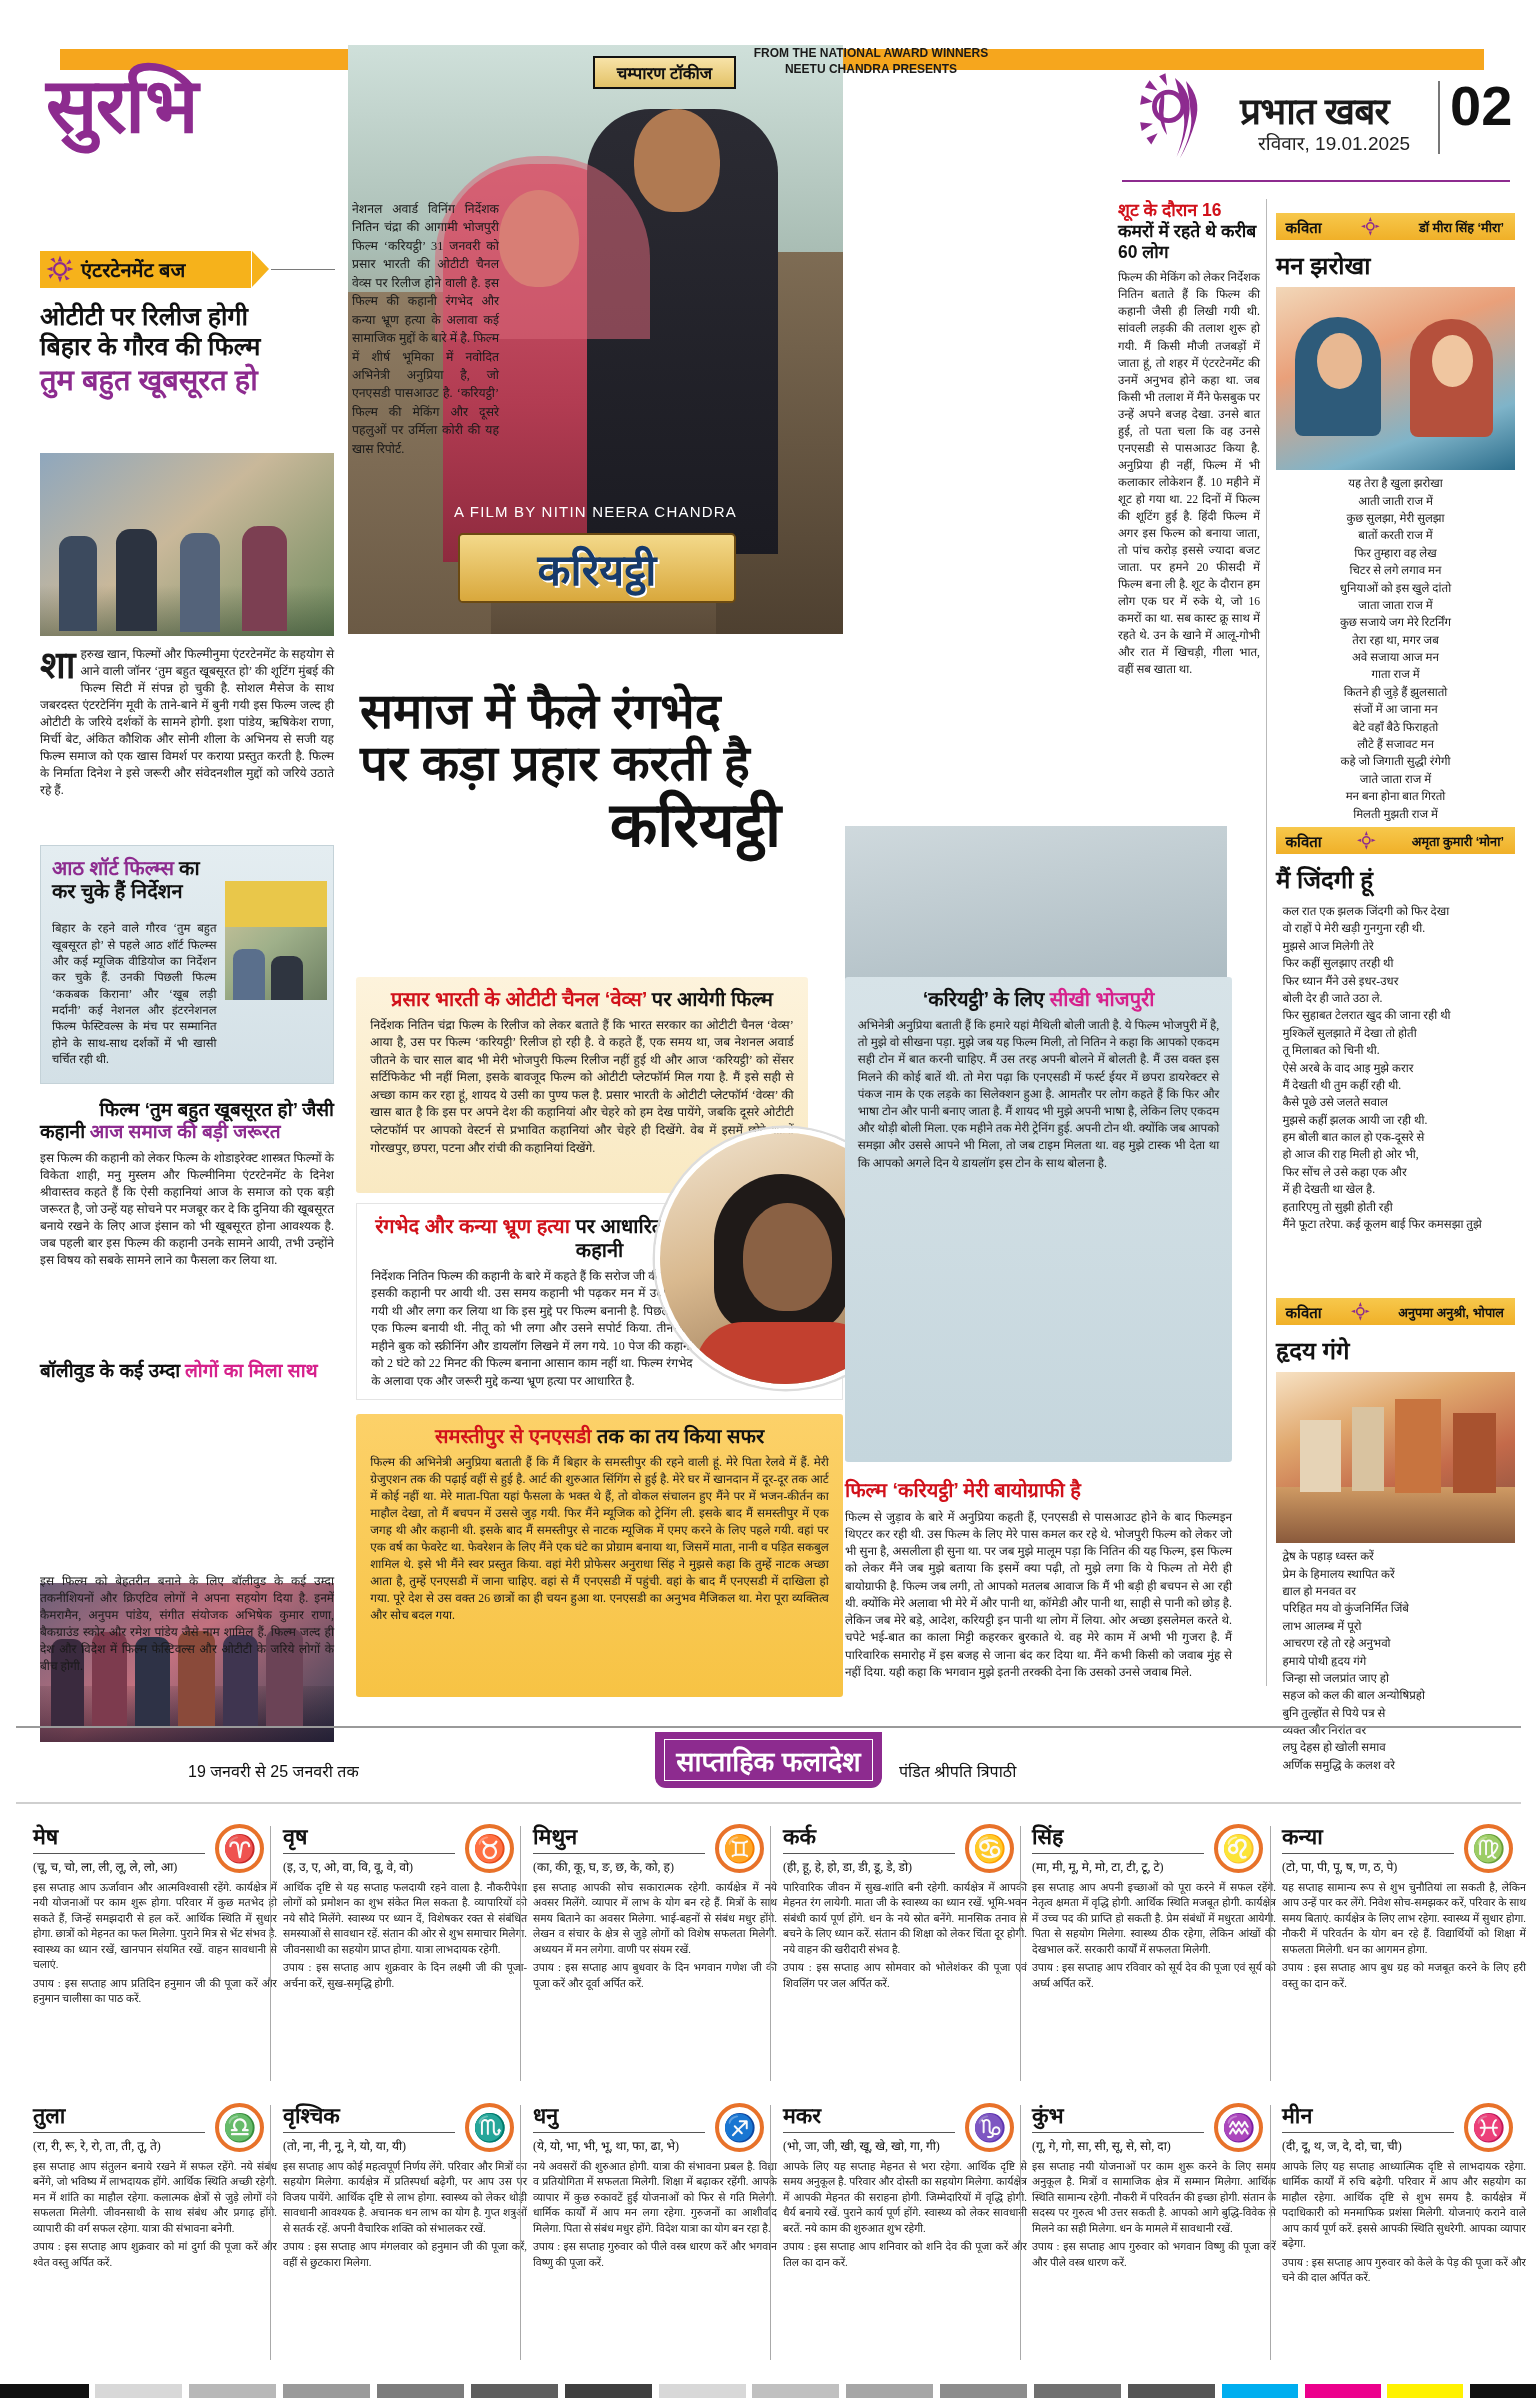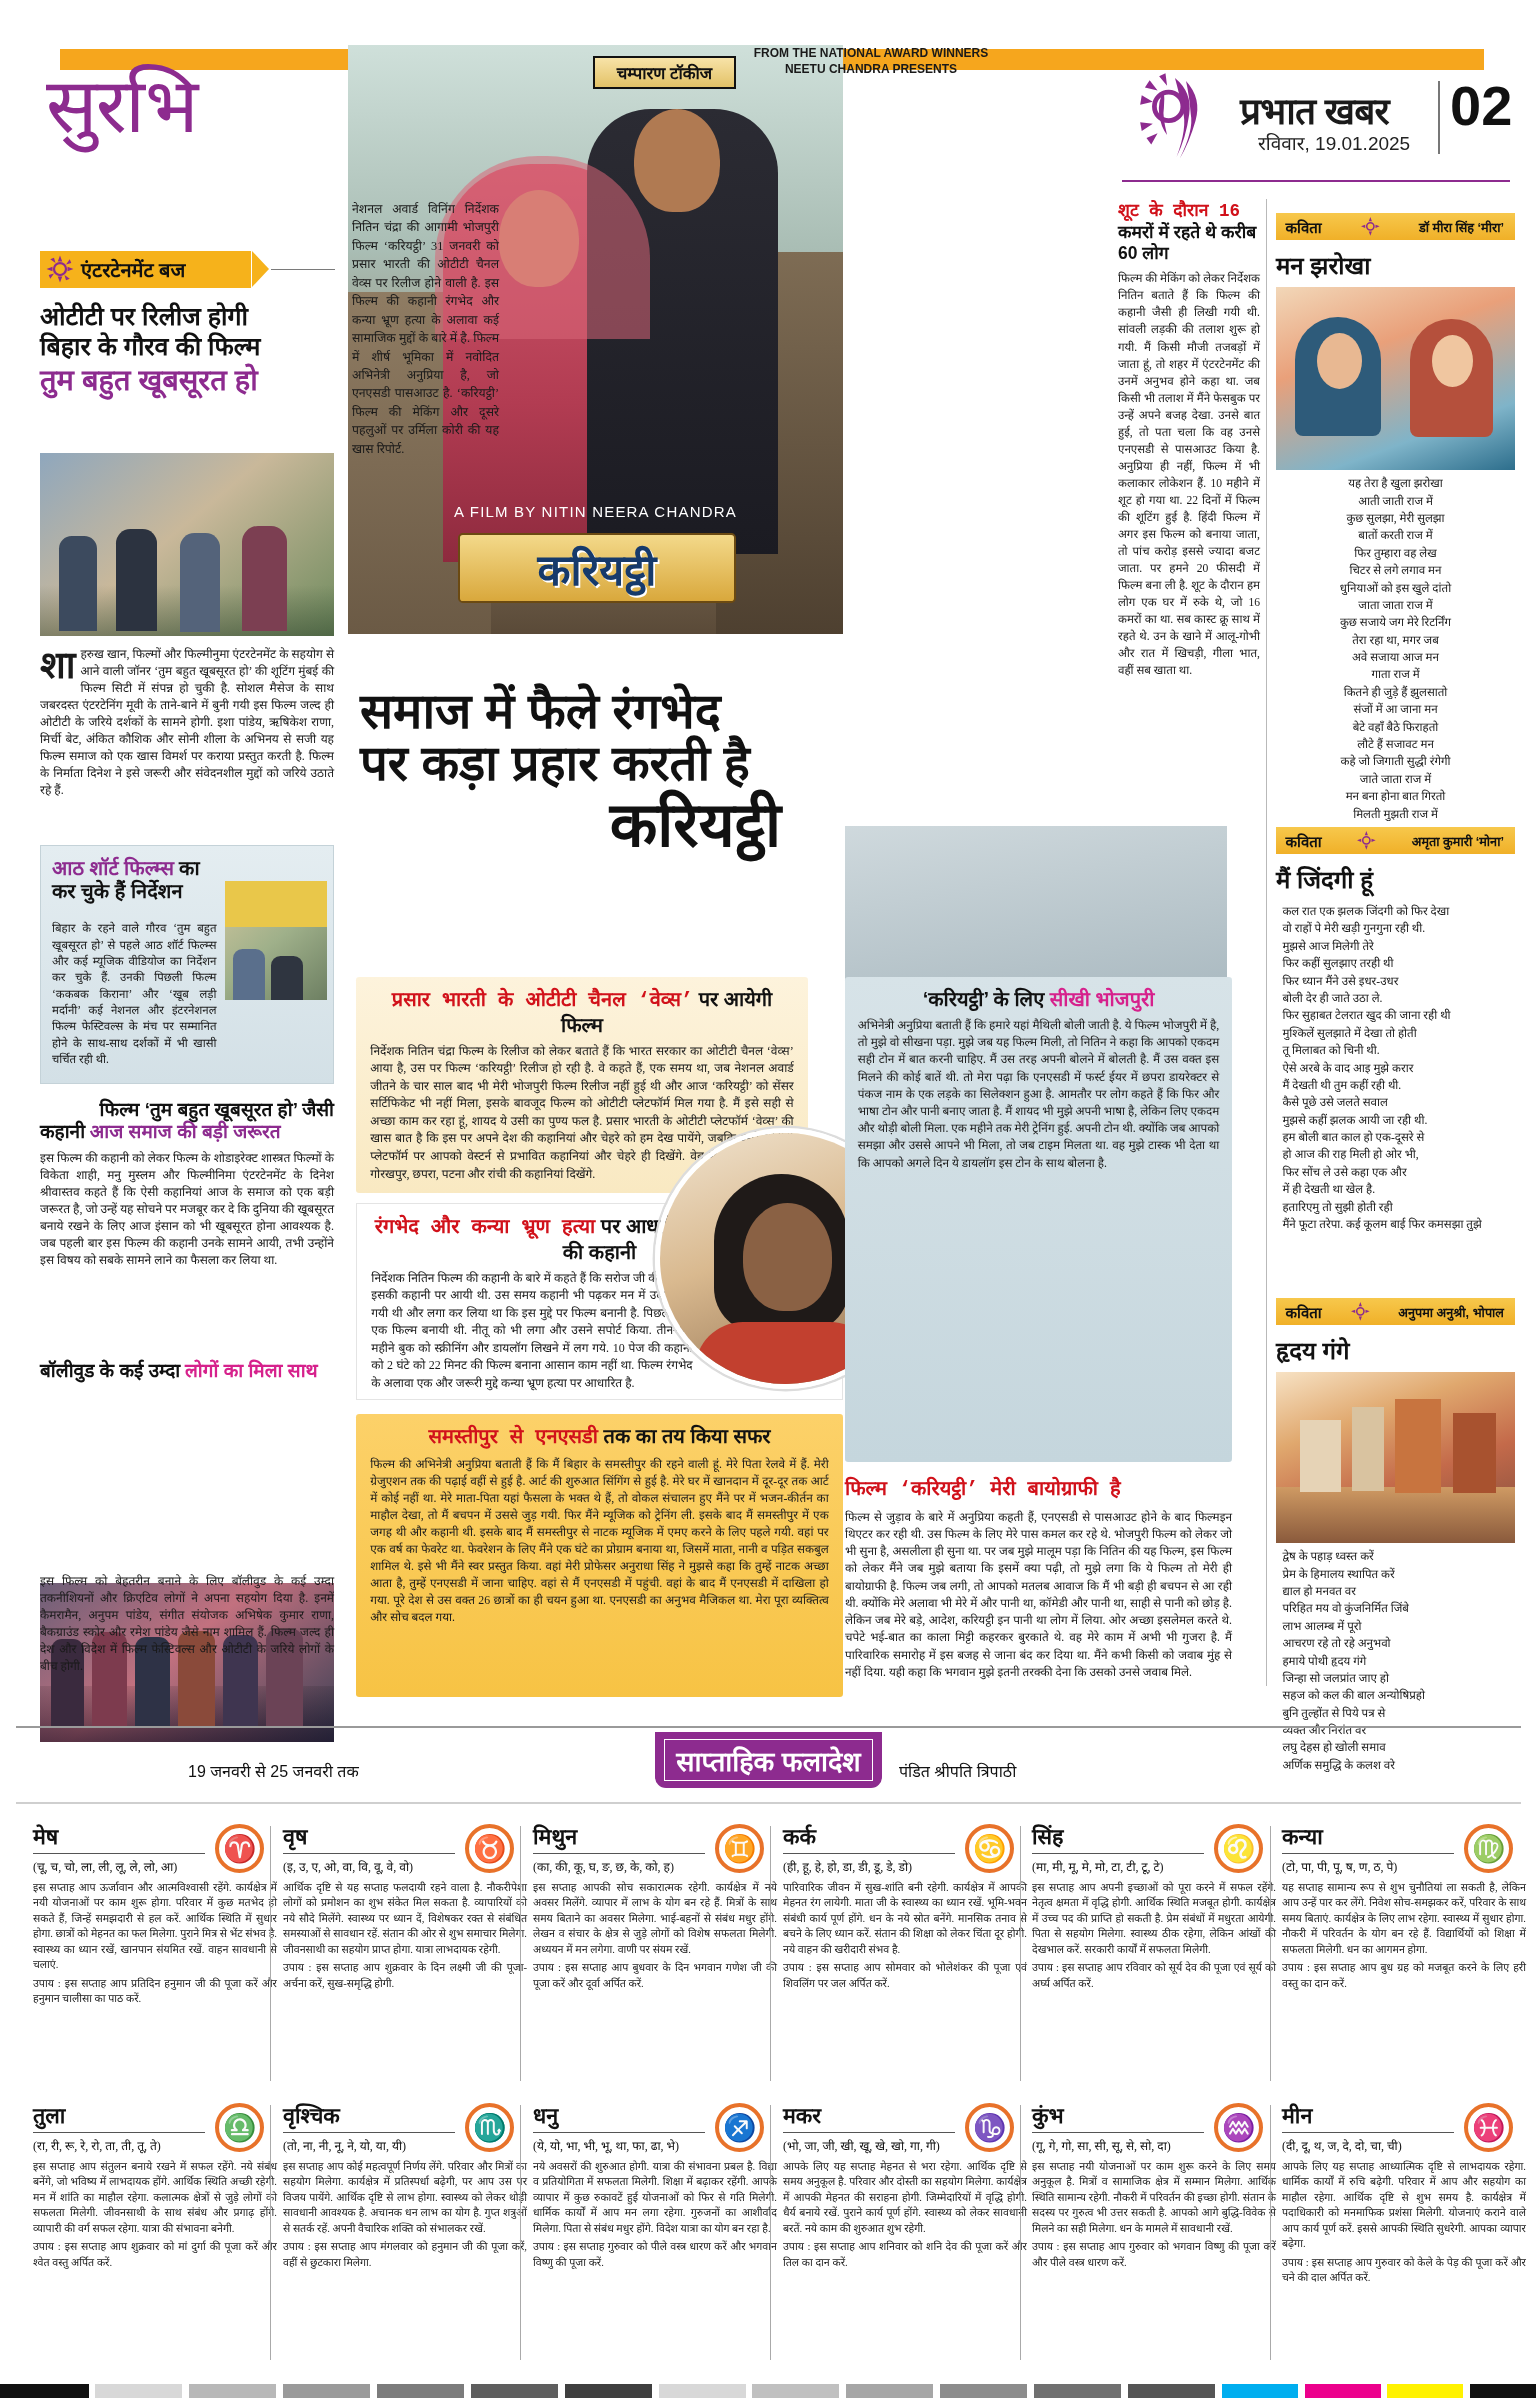--- a/index.html
+++ b/index.html
@@ -10,21 +10,21 @@
     position: relative;
     overflow: hidden;
   }
   .page { position: relative; width: 1537px; height: 2401px; background:#fff; }
   .topbar-strip { position:absolute; left:60px; top:49px; width:1424px; height:20.7px; background:#f6a61d; }
 
   
   .masthead { position:absolute; left:46px; top:68px; width:509px; height:103px; }
   .sur-logo {
     font-family:"Liberation Sans", sans-serif;
-    font-size:76px; font-weight:normal; color:#8d2b8f; letter-spacing:-1.6px;
+    font-size:76px; font-weight:bold; color:#8d2b8f; letter-spacing:-1.6px;
     line-height:1;
   }
   .sur-sub {
     position:absolute; left:342px; top:49px;
     font-size:24px; color:#4a4a4a; font-family:"Liberation Sans", sans-serif;
   }
 
   
   .pk-block { position:absolute; left:1137px; top:70px; width:374px; height:103px; }
   .pk-sun { position:absolute; left:0; top:0; width:87px; height:95px; }
@@ -111,21 +111,21 @@
     content:""; position:absolute; right:-17.5px; top:0;
     border-top:18.3px solid transparent; border-bottom:18.3px solid transparent;
     border-left:17.5px solid #f6b21b;
   }
   .sunicon { position:absolute; left:4.8px; top:3.2px; width:30px; height:30px; }
   .rule-line { position:absolute; height:1.6px; background:#7a7a7a; }
 
   .hl-black { font-family:"Liberation Sans", sans-serif; font-weight:bold; color:#111; }
   .hl-pink { color:#d6218c; }
   .hl-purple { color:#8d2b8f; }
-  .hl-red { color:#d1111a;font-family:Liberation Mono, monospace; }
+  .hl-red { color:#d1111a; }
 
   .body-txt {
     font-family:"Liberation Serif", serif; font-size:12px; line-height:1.42;
     color:#1a1a1a; text-align:justify;
   }
   .dropcap:first-letter {
     float:left; font-size:38px; line-height:32px; padding:3.2px 4.8px 0 0; font-weight:bold;
   }
 
   

